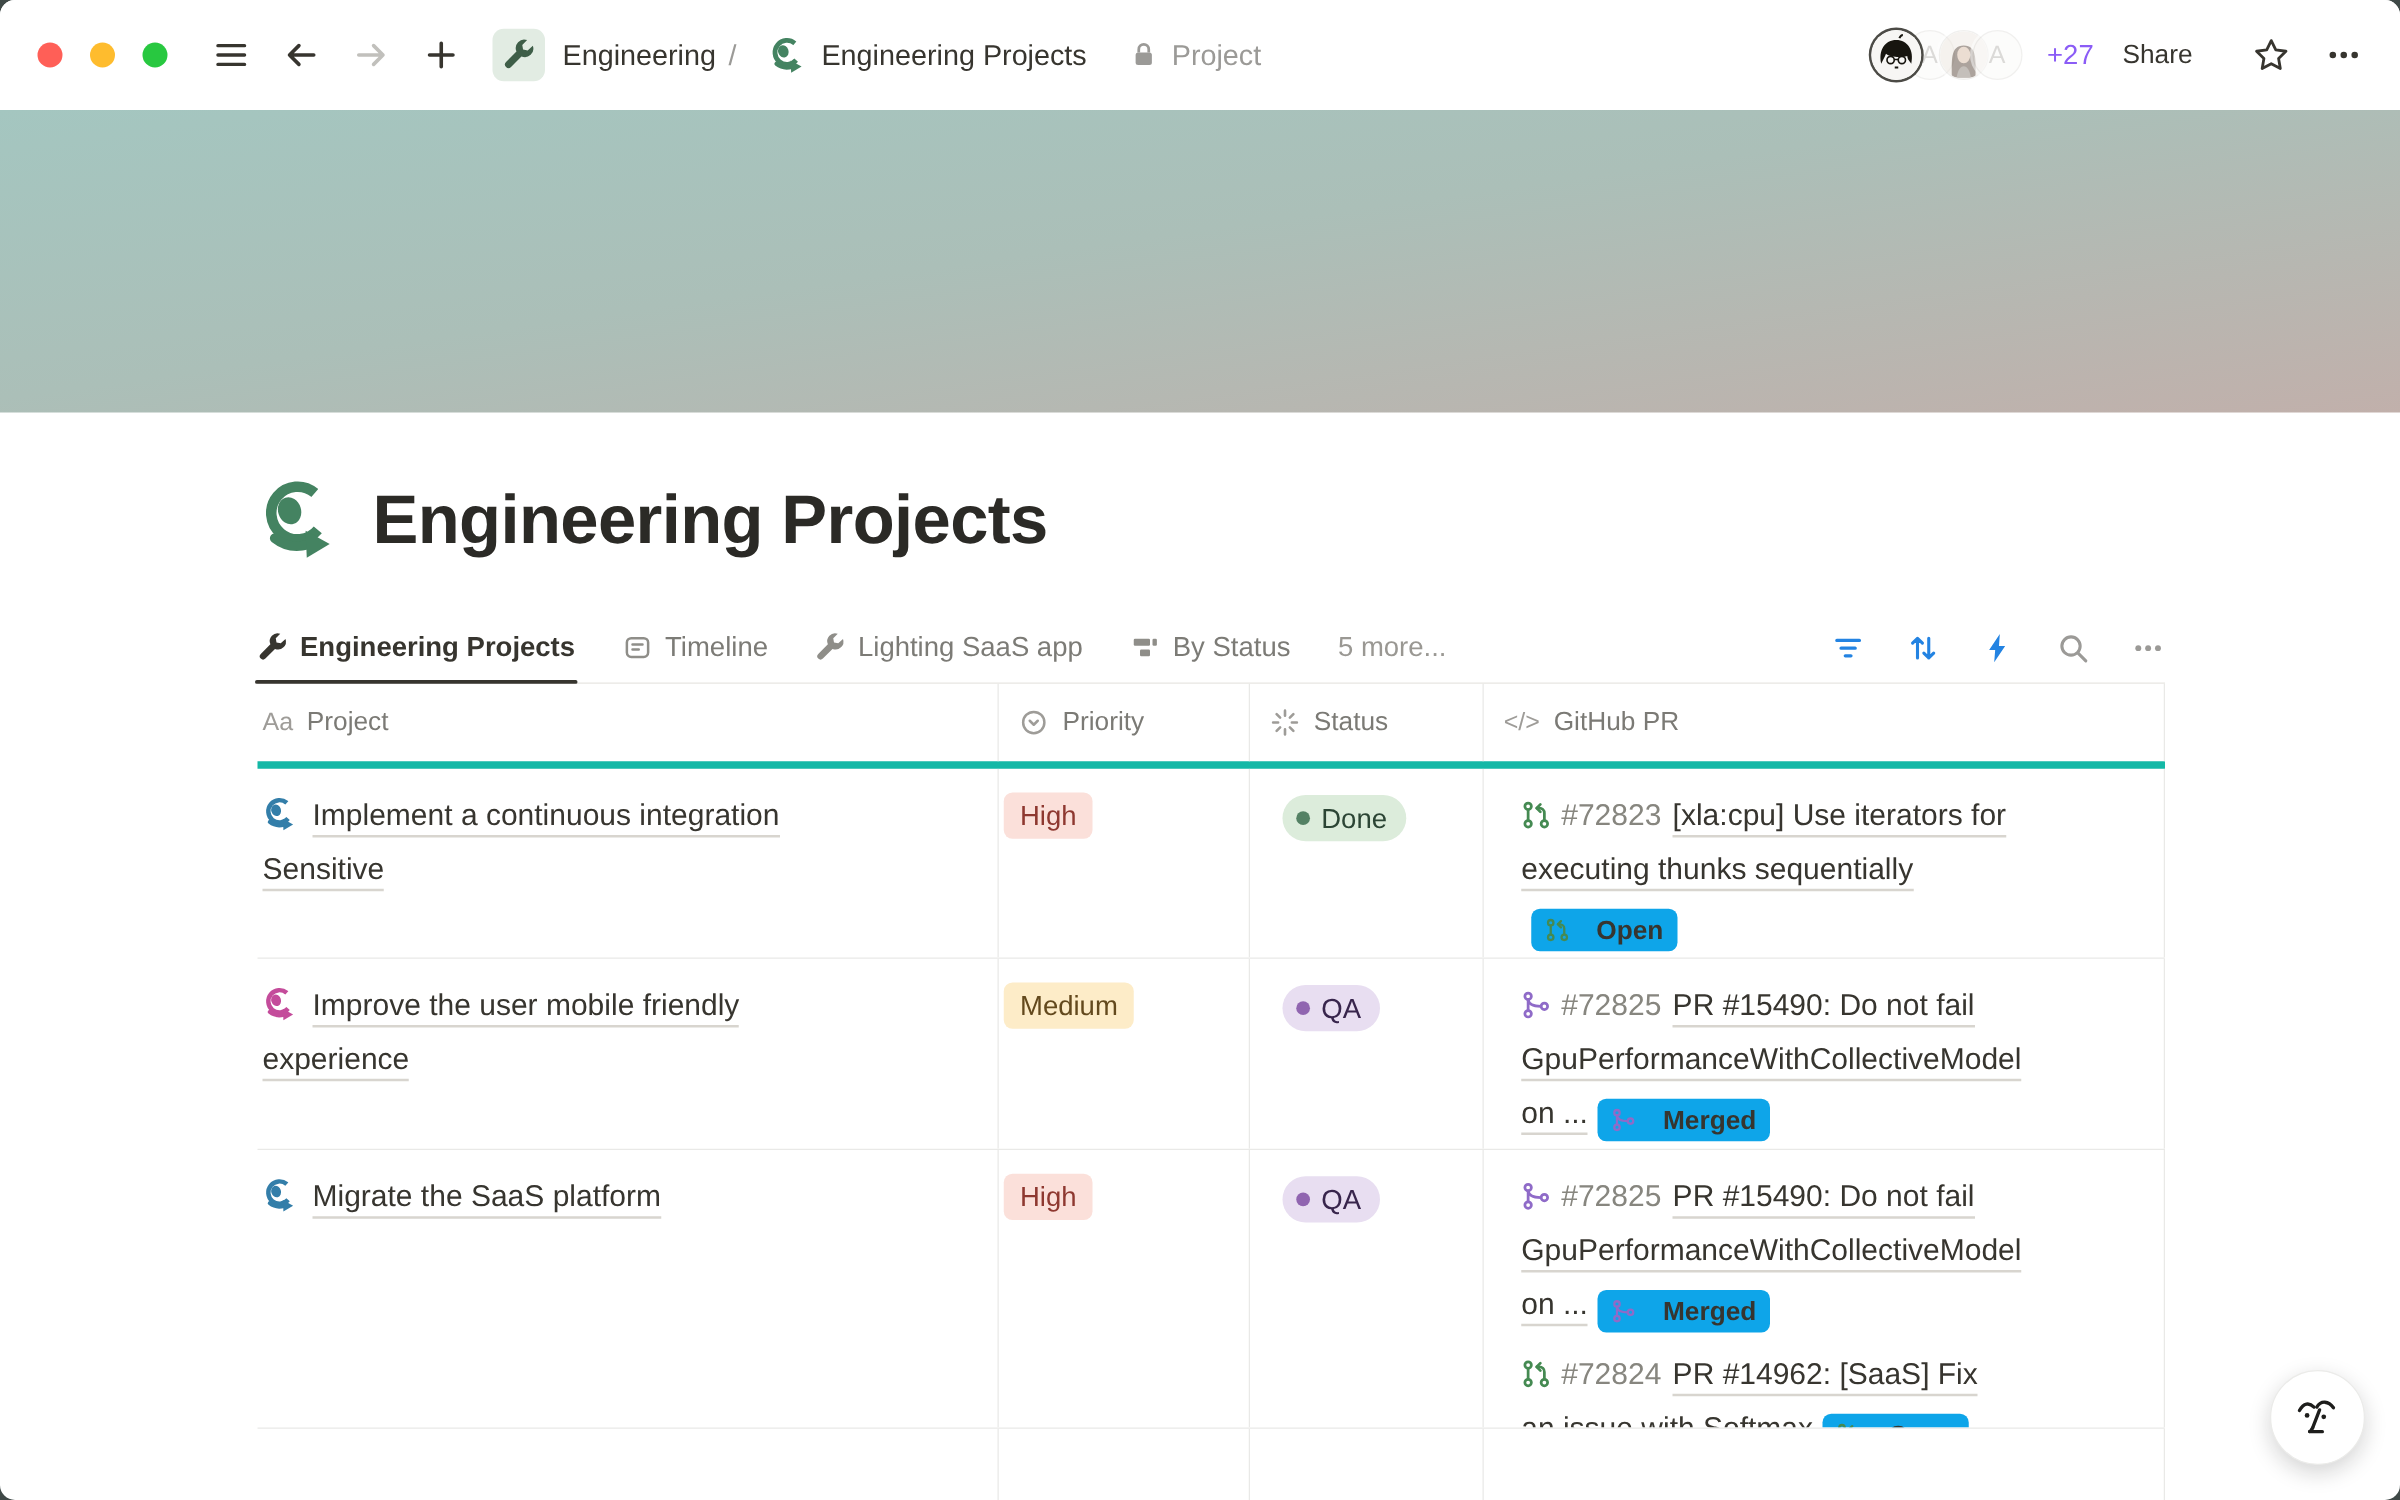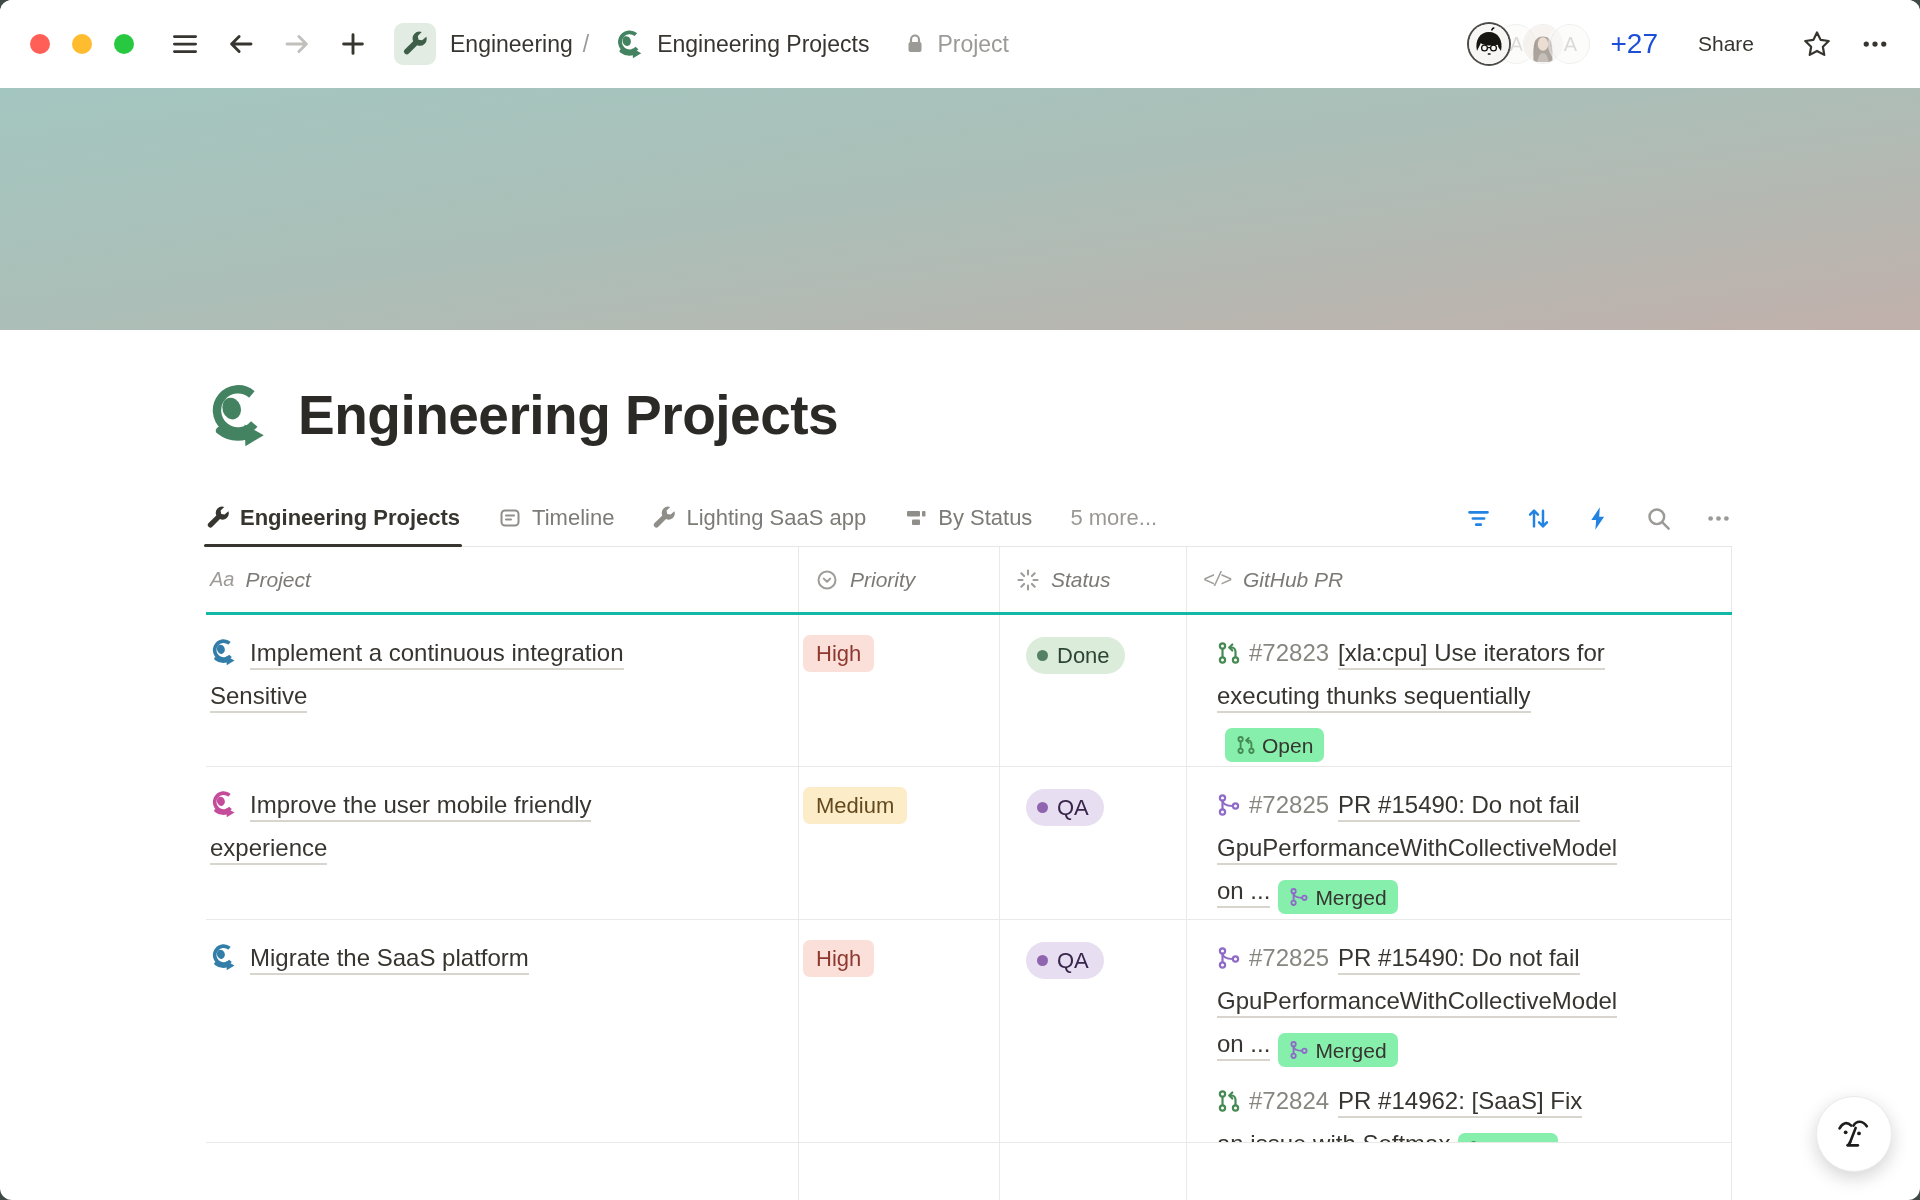--- a/index.html
+++ b/index.html
@@ -19,21 +19,21 @@
   .crumb-icon{width:30px;height:30px;margin:0 12px 0 22px;flex:none;}
   .locked{display:flex;align-items:center;gap:10px;color:#9b9a97;font-size:23px;margin-left:34px;white-space:nowrap;}
   .locked svg{width:24px;height:24px;}
   .tb-spacer{flex:1;}
   .avatars{display:flex;align-items:center;margin-right:20px;}
   .av{width:40px;height:40px;border-radius:50%;margin-left:-13px;position:relative;background:#fbfaf9;box-shadow:0 0 0 2px #fff;display:flex;align-items:center;justify-content:center;overflow:hidden;}
   .av svg{width:100%;height:100%;display:block;}
   .av.first{margin-left:0;box-shadow:0 0 0 2px #4c4b46;z-index:5;}
   .av.ghost{opacity:.5;border:1px solid #e3e2df;box-sizing:border-box;}
   .av .letter{font-size:20px;color:#b9b7b2;font-weight:500;}
-  .member-count{font-size:28px;color:#1d4ed8;margin-right:40px;}
+  .member-count{font-size:22px;color:#8b5cf6;margin-right:23px;}
   .share-btn{font-size:21px;color:#37352f;font-weight:500;margin-right:48px;}
   .star-btn,.more-btn{width:30px;height:30px;margin-right:28px;}
   .more-btn{margin-right:0;}
   .star-btn svg,.more-btn svg{width:100%;height:100%;}
 
   
   .cover{position:absolute;top:88px;left:0;right:0;height:242px;background:linear-gradient(172deg,#a4c6c0 0%,#abbfb8 45%,#c1b0ab 100%);}
 
   
   .content{position:absolute;top:330px;left:206px;width:1526px;}
@@ -48,21 +48,21 @@
   .tab.active{color:#37352f;font-weight:700;}
   .tab.active svg{color:#37352f;}
   .tab.active::after{content:"";position:absolute;left:-2px;right:-2px;bottom:-1px;height:3px;background:#37352f;border-radius:2px;}
   .more-tabs{font-size:22px;color:#9a9893;font-weight:500;margin-right:0;white-space:nowrap;}
   .viewtools{margin-left:auto;display:flex;align-items:center;gap:33px;}
   .vt{width:27px;height:27px;}
   .vt svg{width:100%;height:100%;display:block;}
 
   
   .thead,.trow{display:grid;grid-template-columns:592px 201px 187px 546px;box-sizing:border-box;}
-  .thead{height:68px;border-bottom:3px solid #14b8a6;font-style:italic;}
+  .thead{height:68px;border-bottom:6px solid #14b8a6;}
   .hcell{display:flex;align-items:center;gap:11px;font-size:21px;color:#7b7a75;padding-left:4px;box-sizing:border-box;overflow:hidden;}
   .hcell + .hcell{border-left:1px solid #e9e9e7;padding-left:16px;}
   .hcell:last-child{border-right:1px solid #e9e9e7;}
   .hcell svg{width:24px;height:24px;color:#9e9c98;flex:none;}
   .hicon-text{font-size:20px;color:#9e9c98;font-weight:400;letter-spacing:0;}
   .trow{border-bottom:1px solid #e9e9e7;overflow:hidden;}
   .row1{height:152px;} .row2{height:153px;} .row3{height:223px;} .rowp{height:60px;border-bottom:none;}
   .tcell{padding:16px 20px 0 4px;font-size:24px;line-height:43px;color:#37352f;box-sizing:border-box;overflow:hidden;}
   .tcell + .tcell{border-left:1px solid #e9e9e7;}
   .tcell:last-child{border-right:1px solid #e9e9e7;}
@@ -73,21 +73,21 @@
   .cyc{display:inline-block;width:28px;height:28px;vertical-align:-5px;margin-right:12px;}
   .cyc svg{width:100%;height:100%;display:block;}
   .ptag{display:inline-flex;align-items:center;height:37px;padding:0 13px;border-radius:7px;font-size:22px;font-weight:500;white-space:nowrap;cursor:pointer;}
   .spill{display:inline-flex;align-items:center;height:37px;padding:0 15px 0 11px;border-radius:19px;font-size:22px;font-weight:500;white-space:nowrap;cursor:pointer;}
   .dot{width:11px;height:11px;border-radius:50%;margin-right:9px;flex:none;}
   .pr + .pr{margin-top:12px;}
   .picon{display:inline-block;width:24px;height:24px;vertical-align:-4px;}
   .picon svg{width:100%;height:100%;display:block;}
   .pnum{color:#87867f;margin:0 9px 0 8px;}
   .plink2{color:#37352f;font-weight:500;cursor:pointer;}
-  .prpill{display:inline-flex;align-items:center;gap:6px;height:34px;padding:0 11px;border-radius:7px;background:#86efac;font-size:21px;font-weight:400;color:#37352f;vertical-align:-8px;margin-left:8px;cursor:pointer;}
+  .prpill{display:inline-flex;align-items:center;gap:21px;height:34px;padding:0 11px;border-radius:7px;background:#0ea5e9;font-size:21px;font-weight:700;color:#37352f;vertical-align:-8px;margin-left:8px;cursor:pointer;}
   .prpill .picon2{width:20px;height:20px;display:inline-block;}
   .prpill .picon2 svg{width:100%;height:100%;display:block;}
 
   
   .fab{position:absolute;left:1816px;top:1096px;width:76px;height:76px;border-radius:50%;background:#fff;border:1px solid #ebebe9;box-shadow:0 6px 18px rgba(15,15,15,.18);display:flex;align-items:center;justify-content:center;box-sizing:border-box;}
   .fab svg{width:40px;height:40px;}
 </style>
 </head>
 <body>
 

